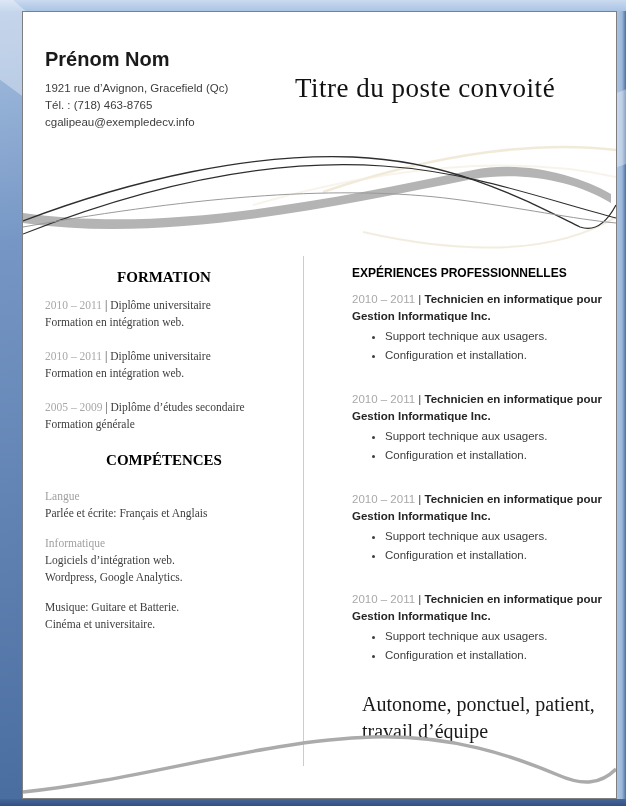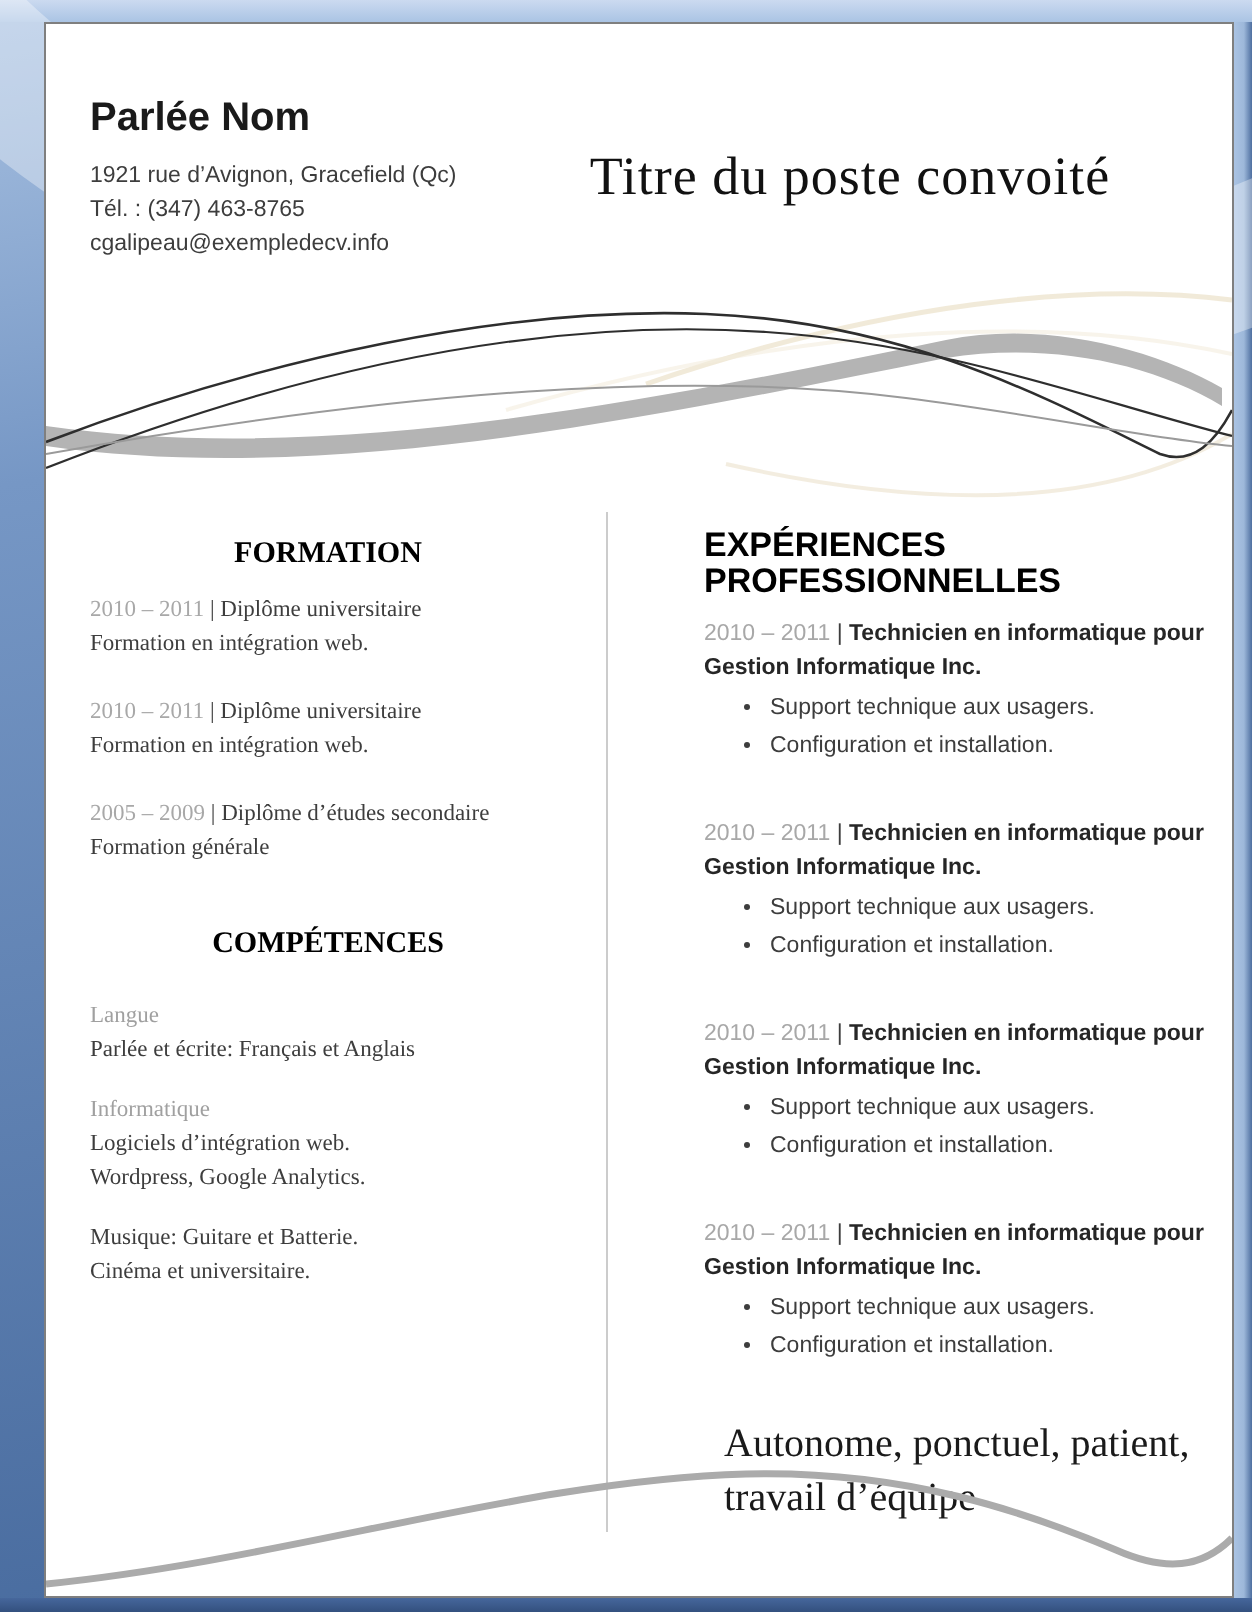--- a/index.html
+++ b/index.html
@@ -44,31 +44,31 @@
   .wave-top{position:absolute;left:0;top:125px;width:593px;height:125px;}
   .wave-bottom{position:absolute;left:0;bottom:0;width:593px;height:70px;}
   
   .divider{position:absolute;left:280px;top:244px;width:1px;height:510px;background:#cccccc;}
   .col-left{position:absolute;left:22px;top:256px;width:238px;font-family:Liberation Serif, serif;}
   .col-right{position:absolute;left:329px;top:252px;width:262px;}
   .section-heading{
     font-size:15px;font-weight:bold;color:#000000;text-align:center;
     line-height:19px;margin:0 0 10px 0;
   }
-  .section-heading.competences{margin-top:30px;margin-bottom:18px;}
+  .section-heading.competences{margin-top:18px;margin-bottom:18px;}
   .section-heading.loisirs{margin-top:25px;margin-bottom:8px;}
   .edu-entry{font-size:11.5px;line-height:17px;margin-bottom:17px;color:#3d3d3d;}
   .dates{color:#a8a8a8;margin-top:15px;}
   .sep{color:#3d3d3d;}
   .skill-group{font-size:11.5px;line-height:17px;margin-bottom:13px;}
   .skill-label{color:#a0a0a0;}
   .skill-line,.hobby-line{color:#3d3d3d;}
   .hobby-line{font-size:11.5px;line-height:17px;}
   .exp-heading{
-    font-size:17px;font-weight:bold;color:#000000;line-height:18px;margin:0 0 9px 0;
+    font-size:12px;font-weight:bold;color:#000000;line-height:18px;margin:0 0 9px 0;
   }
   .exp-entry{font-size:11.5px;line-height:17px;margin-bottom:26px;color:#3d3d3d;}
   .exp-title{font-weight:bold;color:#262626;}
   .exp-entry ul{margin:2px 0 0 0;padding:0 0 0 33px;}
   .exp-entry li{line-height:19px;color:#3d3d3d;}
   .closing{
     margin-top:12px;padding-left:10px;
     font-family:"Liberation Serif",serif;font-size:20px;color:#1a1a1a;line-height:27px;
   }
 </style>
@@ -78,23 +78,23 @@
 <div class="frame">
   <div class="b-left"></div>
   <div class="b-right"></div>
   <div class="b-top"></div>
   <div class="b-bottom"></div>
   <div class="gloss"></div>
 
   <div class="page">
 
     <div class="identity">
-      <h1 class="name">Parlée Nom</h1>
+      <h1 class="name">Prénom Nom</h1>
       <div class="contact-line">1921 rue d’Avignon, Gracefield (Qc)</div>
-      <div class="contact-line">Tél. : (347) 463-8765</div>
+      <div class="contact-line">Tél. : (718) 463-8765</div>
       <div class="contact-line">cgalipeau@exempledecv.info</div>
     </div>
 
     <div class="job-title">Titre du poste convoité</div>
 
     <svg class="wave-top" viewBox="0 0 593 125" preserveAspectRatio="none">
       <path d="M300,55 C420,14 520,4 593,13" fill="none" stroke="#efe6d2" stroke-width="2.5" opacity="0.85"></path>
       <path d="M340,95 C460,122 540,112 593,80" fill="none" stroke="#f0e8d8" stroke-width="2" opacity="0.8"></path>
       <path d="M230,68 C380,25 500,20 593,40" fill="none" stroke="#f3ecdd" stroke-width="2" opacity="0.6"></path>
       <path d="M0,76 C140,96 300,64 450,33 C500,23 555,38 588,57 L588,66 C552,44 500,34 450,42 C300,72 140,106 0,86 Z" fill="#b4b4b4"></path>

